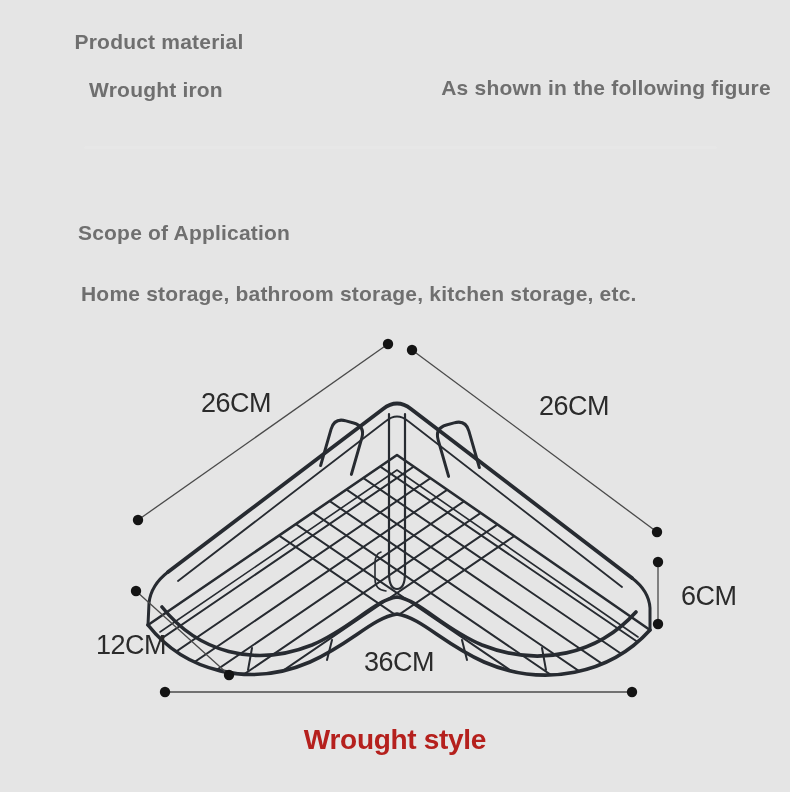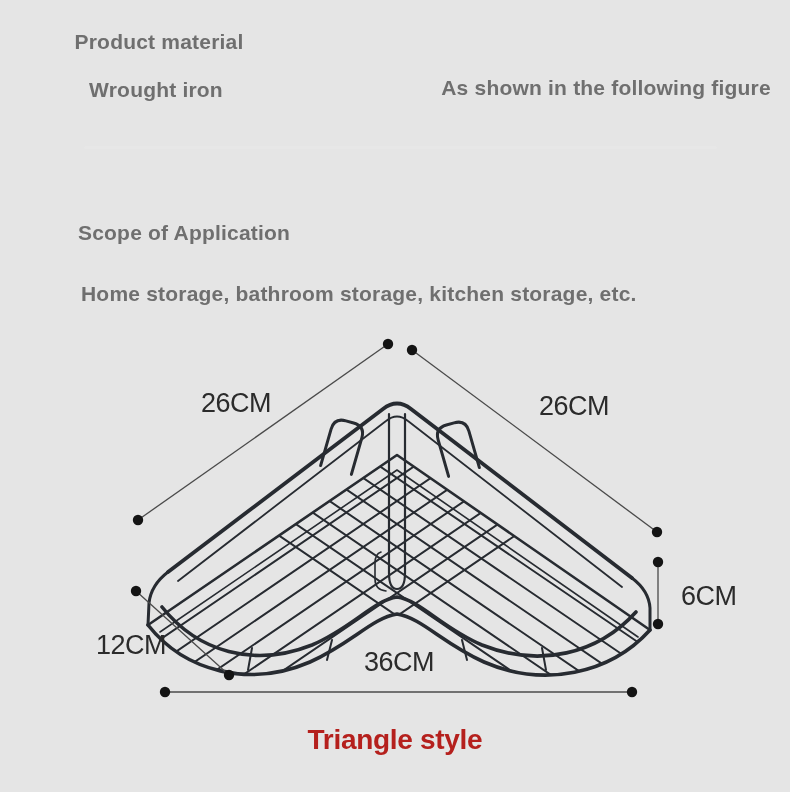--- a/index.html
+++ b/index.html
@@ -108,15 +108,15 @@
         <circle cx="632" cy="692" r="5.2"></circle>
     </g>
 
     <text x="236" y="412" text-anchor="middle">26CM</text>
     <text x="574" y="415" text-anchor="middle">26CM</text>
     <text x="681" y="605">6CM</text>
     <text x="131" y="654" text-anchor="middle">12CM</text>
     <text x="399" y="671" text-anchor="middle">36CM</text>
   </svg>
 
-  <div class="style-label">Triangle style</div>
+  <div class="style-label">Wrought style</div>
 
 </div>
 
 </body></html>

